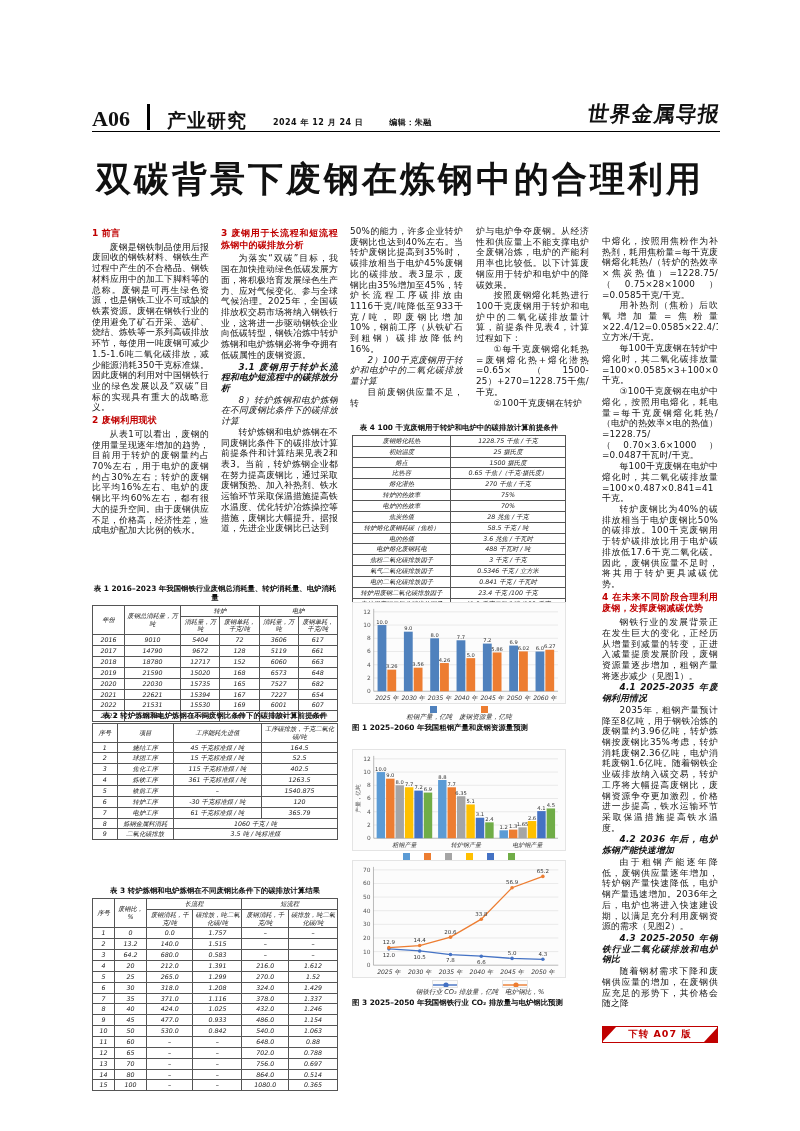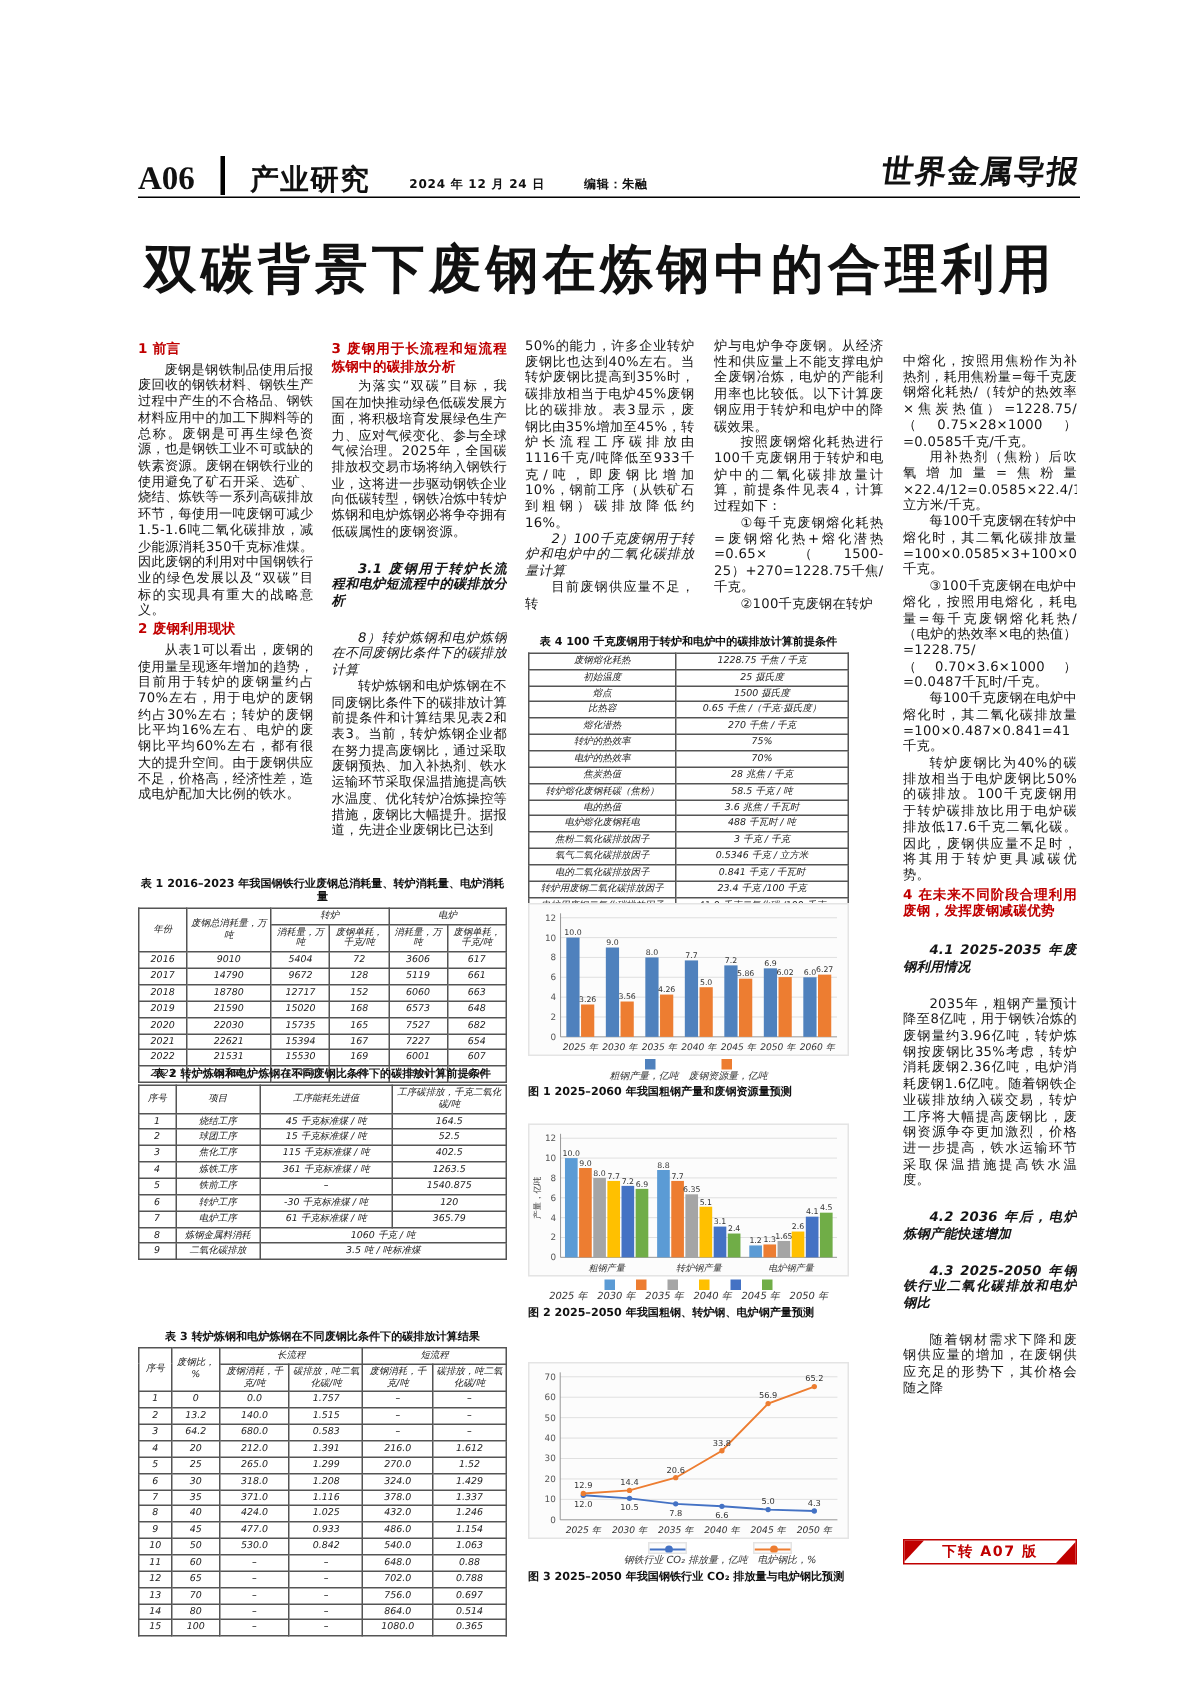--- a/index.html
+++ b/index.html
@@ -19,21 +19,21 @@
   .hdr-rule{position:absolute;left:92px;top:131px;width:628px;height:1px;background:#000}
 
   
   .main-title{position:absolute;left:0;top:156px;width:800px;text-align:center;
               font-size:35px;font-weight:900;letter-spacing:3px}
 
   
   .col{position:absolute;overflow:hidden;text-align:justify;font-size:8.8px;line-height:1.22;
        letter-spacing:.2px;color:#151515}
   .blk-h1{color:#c00000;font-weight:bold;font-size:9px;line-height:1.3;margin:2px 0;text-align:justify}
-  .blk-h2{font-weight:bold;font-style:italic;text-indent:2em;margin:14px 0}
+  .blk-h2{font-weight:bold;font-style:italic;text-indent:2em;margin:1px 0}
   .blk-p{text-indent:2em}
   .blk-pi{font-style:italic;text-indent:2em}
   .blk-cont{text-indent:0}
 
   
   .tbl{position:absolute;font-family:"DejaVu Sans",sans-serif}
   .tbl-title{font-weight:bold;font-size:7.4px;text-align:center;margin-bottom:2px;line-height:1.2}
   .tbl table{width:100%;border-collapse:collapse}
   .tbl th,.tbl td{border:.7px solid #555;font-size:6.3px;padding:1px;text-align:center;
                   font-style:italic;line-height:1.25;color:#222;font-weight:normal}
@@ -97,23 +97,25 @@
       <div class="blk-p">②100千克废钢在转炉</div>
     </div>
   <div class="col" style="left:602px;top:236px;width:116px;height:798px">
       <div class="blk-cont">中熔化，按照用焦粉作为补热剂，耗用焦粉量=每千克废钢熔化耗热/（转炉的热效率×焦炭热值）=1228.75/（0.75×28×1000）=0.0585千克/千克。</div>
       <div class="blk-p">用补热剂（焦粉）后吹氧增加量=焦粉量×22.4/12=0.0585×22.4/12=0.1092立方米/千克。</div>
       <div class="blk-p">每100千克废钢在转炉中熔化时，其二氧化碳排放量=100×0.0585×3+100×0.1092×0.5346=23.4千克。</div>
       <div class="blk-p">③100千克废钢在电炉中熔化，按照用电熔化，耗电量=每千克废钢熔化耗热/（电炉的热效率×电的热值）=1228.75/（0.70×3.6×1000）=0.0487千瓦时/千克。</div>
       <div class="blk-p">每100千克废钢在电炉中熔化时，其二氧化碳排放量=100×0.487×0.841=41千克。</div>
       <div class="blk-p">转炉废钢比为40%的碳排放相当于电炉废钢比50%的碳排放。100千克废钢用于转炉碳排放比用于电炉碳排放低17.6千克二氧化碳。因此，废钢供应量不足时，将其用于转炉更具减碳优势。</div>
       <div class="blk-h1">4 在未来不同阶段合理利用废钢，发挥废钢减碳优势</div>
+      <div class="blk-p">钢铁行业的发展背景正在发生巨大的变化，正经历从增量到减量的转变，正进入减量提质发展阶段，废钢资源量逐步增加，粗钢产量将逐步减少（见图1）。</div>
       <div class="blk-h2">4.1 2025-2035 年废钢利用情况</div>
       <div class="blk-p">2035年，粗钢产量预计降至8亿吨，用于钢铁冶炼的废钢量约3.96亿吨，转炉炼钢按废钢比35%考虑，转炉消耗废钢2.36亿吨，电炉消耗废钢1.6亿吨。随着钢铁企业碳排放纳入碳交易，转炉工序将大幅提高废钢比，废钢资源争夺更加激烈，价格进一步提高，铁水运输环节采取保温措施提高铁水温度。</div>
       <div class="blk-h2">4.2 2036 年后，电炉炼钢产能快速增加</div>
+      <div class="blk-p">由于粗钢产能逐年降低，废钢供应量逐年增加，转炉钢产量快速降低，电炉钢产量迅速增加。2036年之后，电炉也将进入快速建设期，以满足充分利用废钢资源的需求（见图2）。</div>
       <div class="blk-h2">4.3 2025-2050 年钢铁行业二氧化碳排放和电炉钢比</div>
       <div class="blk-p">随着钢材需求下降和废钢供应量的增加，在废钢供应充足的形势下，其价格会随之降</div>
     </div>
 
   <div class="tbl" style="left:92px;top:585px;width:246px">
     <div class="tbl-title">表 1 2016–2023 年我国钢铁行业废钢总消耗量、转炉消耗量、电炉消耗量</div>
     <table>
       <colgroup>
           <col style="width:13%">
           <col style="width:23%">
@@ -627,21 +629,21 @@
         <span class="leg-sq" style="background: rgb(91, 155, 213);"></span>
         <span class="leg-sq" style="background: rgb(237, 125, 49);"></span>
         <span class="leg-sq" style="background: rgb(165, 165, 165);"></span>
         <span class="leg-sq" style="background: rgb(255, 192, 0);"></span>
         <span class="leg-sq" style="background: rgb(68, 114, 196);"></span>
         <span class="leg-sq" style="background: rgb(112, 173, 71);"></span>
       </div>
       <div class="leg-names">2025 年　2030 年　2035 年　2040 年　2045 年　2050 年</div>
       <div class="fig-caption">图 2 2025–2050 年我国粗钢、转炉钢、电炉钢产量预测</div>
     </div>
-  <div class="fig" style="left:352px;top:908px;width:256px">
+  <div class="fig" style="left:352px;top:860px;width:256px">
       <svg width="214" height="118" viewBox="0 0 214 118">
         <line x1="20" y1="106" x2="208" y2="106" stroke="#8a8a8a" stroke-width="0.6"></line>
         <text x="17" y="108" font-size="6" fill="#555" text-anchor="end">0</text>
         <line x1="20" y1="92.14285714285714" x2="208" y2="92.14285714285714" stroke="#dcdcdc" stroke-width="0.6"></line>
         <text x="17" y="94.14285714285714" font-size="6" fill="#555" text-anchor="end">10</text>
         <line x1="20" y1="78.28571428571429" x2="208" y2="78.28571428571429" stroke="#dcdcdc" stroke-width="0.6"></line>
         <text x="17" y="80.28571428571429" font-size="6" fill="#555" text-anchor="end">20</text>
         <line x1="20" y1="64.42857142857143" x2="208" y2="64.42857142857143" stroke="#dcdcdc" stroke-width="0.6"></line>
         <text x="17" y="66.42857142857143" font-size="6" fill="#555" text-anchor="end">30</text>
         <line x1="20" y1="50.57142857142858" x2="208" y2="50.57142857142858" stroke="#dcdcdc" stroke-width="0.6"></line>

